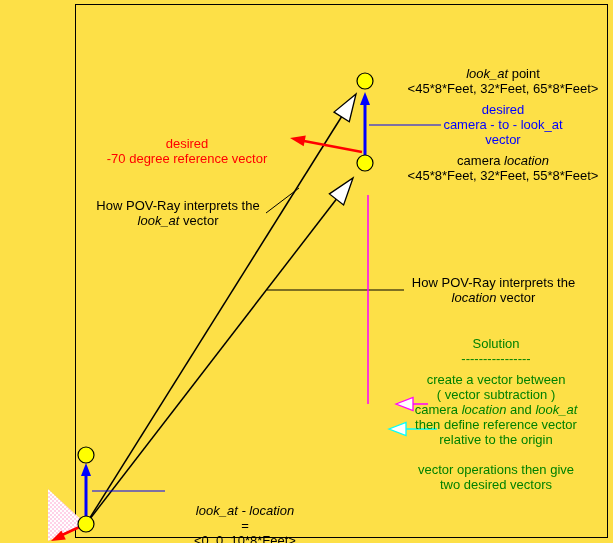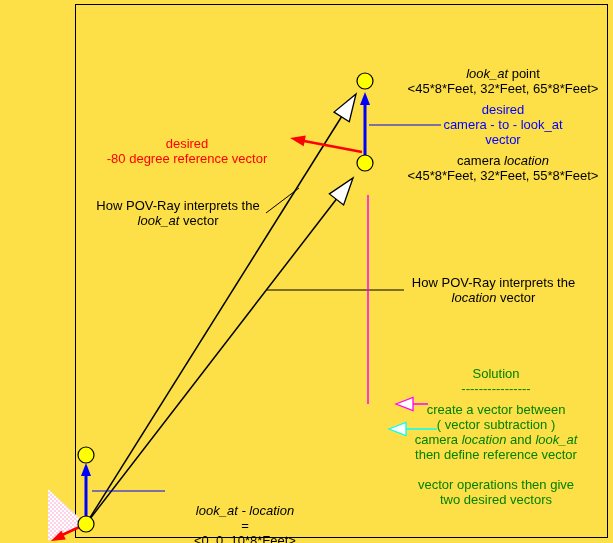--- a/index.html
+++ b/index.html
@@ -104,43 +104,44 @@
     <div>&lt;45*8*Feet, 32*Feet, 65*8*Feet&gt;</div>
     <div class="blue gap5">desired</div>
     <div class="blue">camera - to - look_at</div>
     <div class="blue">vector</div>
     <div class="gap5"><span>camera </span><span class="it">location</span></div>
     <div>&lt;45*8*Feet, 32*Feet, 55*8*Feet&gt;</div>
   </div>
 
   <div class="txt red" style="left:97px;top:136px;width:180px;">
     <div>desired</div>
-    <div>-80 degree reference vector</div>
+    <div>-70 degree reference vector</div>
   </div>
 
   <div class="txt" style="left:88px;top:198px;width:180px;">
     <div>How POV-Ray interprets the</div>
     <div><span class="it">look_at</span><span> vector</span></div>
   </div>
 
   <div class="txt" style="left:401px;top:275px;width:185px;">
     <div>How POV-Ray interprets the</div>
     <div><span class="it">location</span><span> vector</span></div>
   </div>
 
   <div class="txt" style="left:170px;top:463px;width:150px;margin-top:40px;">
     <div class="it">look_at - location</div>
     <div>=</div>
     <div>&lt;0, 0, 10*8*Feet&gt;</div>
   </div>
 
-  <div class="txt green" style="left:395px;top:336px;width:202px;margin-top:30px;">
+  <div class="txt green" style="left:395px;top:336px;width:202px;">
     <div>Solution</div>
     <div>----------------</div>
     <div class="gap5">create a vector between</div>
     <div>( vector subtraction )</div>
     <div><span>camera </span><span class="it">location</span><span> and </span><span class="it">look_at</span></div>
     <div>then define reference vector</div>
+    <div>relative to the origin</div>
     <div class="gap15">vector operations then give</div>
     <div>two desired vectors</div>
   </div>
 
 </div>
 
 </body></html>

